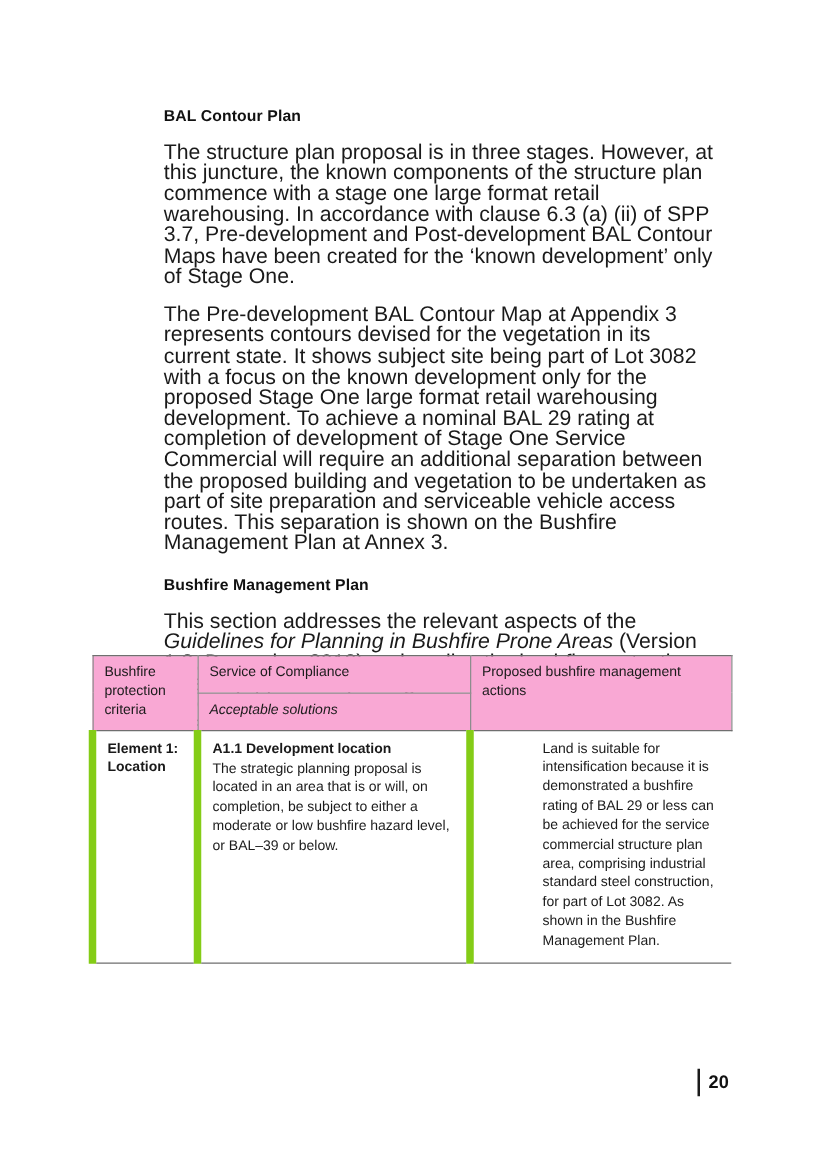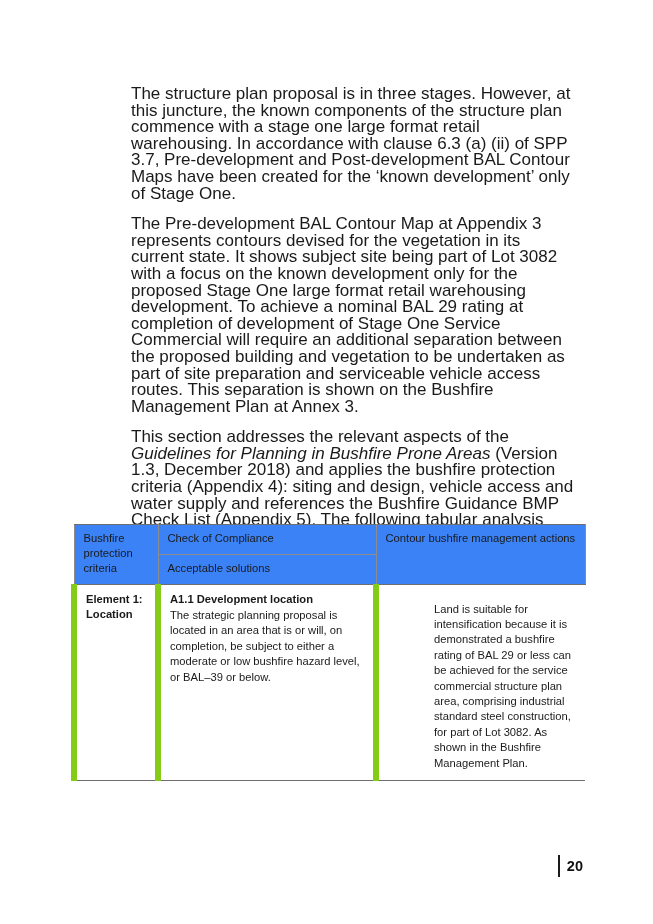--- a/index.html
+++ b/index.html
@@ -68,39 +68,40 @@
     table-layout: fixed;
     font-size: 11.2px;
     color: #1a1a1a;
   }
 
   table.bmp-table col.c1 { width: 84px; }
   table.bmp-table col.c2 { width: 218px; }
   table.bmp-table col.c3 { width: 209px; }
 
   .hdr-cell {
-    background: #3b82f6;
+    background: #f9a8d4;
     vertical-align: top;
     padding: 6px 8px 7px 9px;
     line-height: 15.2px;
     font-weight: normal;
     text-align: left;
     border-left: 1px solid #8d8d8d;
     border-right: 1px solid #8d8d8d;
   }
   .hdr-top-rule { border-top: 1.6px solid #6f6f6f; }
 
   .hdr-crit {
     border-bottom: 1.6px solid #6f6f6f;
   }
   .hdr-moc {
     border-bottom: 1px solid #8d8d8d;
   }
   .hdr-acc {
     border-bottom: 1.6px solid #6f6f6f;
+    font-style: italic;
   }
   .hdr-actions {
     border-bottom: 1.6px solid #6f6f6f;
   }
 
   .body-cell {
     vertical-align: top;
     padding: 7px 9px 9px 9px;
     line-height: 15.4px;
     border-left: 6px solid #84cc16;
@@ -116,21 +117,21 @@
     margin-bottom: 1px;
   }
   .cell-text { display: block; }
 
   .col-criteria {
     font-weight: bold;
     line-height: 15.4px;
   }
 
   .actions-cell {
-    padding-top: 17px;
+    padding-top: 7px;
     padding-left: 55px;
     padding-right: 6px;
   }
 
   
   .footer {
     position: absolute;
     left: 4px;
     top: 855px;
     width: 653px;
@@ -158,45 +159,47 @@
     line-height: 22px;
   }
 </style>
 </head>
 <body>
 
 <div class="page">
 
   <div class="content">
 
+    <h2 class="section-heading">BAL Contour Plan</h2>
 
     <p class="body-para">The structure plan proposal is in three stages.  However, at this juncture, the known components of the structure plan commence with a stage one large format retail warehousing.  In accordance with clause 6.3 (a) (ii) of SPP 3.7, Pre-development and Post-development BAL Contour Maps have been created for the ‘known development’ only of Stage One.</p>
 
     <p class="body-para">The Pre-development BAL Contour Map at Appendix 3 represents contours devised for the vegetation in its current state.  It shows subject site being part of Lot 3082 with a focus on the known development only for the proposed Stage One large format retail warehousing development.  To achieve a nominal BAL 29 rating at completion of development of Stage One Service Commercial will require an additional separation between the proposed building and vegetation to be undertaken as part of site preparation and serviceable vehicle access routes.  This separation is shown on the Bushfire Management Plan at Annex 3.</p>
 
 
+    <h2 class="section-heading tight-top">Bushfire Management Plan</h2>
 
     <p class="body-para">
       <span>This section addresses the relevant aspects of the </span><span class="ital">Guidelines for Planning in Bushfire Prone Areas</span><span> (Version 1.3, December 2018) and applies the bushfire protection criteria (Appendix 4): siting and design, vehicle access and water supply and references the Bushfire Guidance BMP Check List (Appendix 5).  The following tabular analysis provides recommended approaches to bushfire management.  This tabular analyses and the approach to bushfire management demonstrates that bushfire protection criteria can be achieved through various management measures to achieve a BAL Rating.</span>
     </p>
 
   </div>
 
   <div class="bmp-table-wrap">
     <table class="bmp-table">
       <colgroup>
         <col class="c1">
           <col class="c2">
           <col class="c3">
       </colgroup>
       <thead>
         <tr>
           <th class="hdr-cell hdr-top-rule hdr-crit col-criteria-head" rowspan="2">Bushfire protection criteria</th>
-          <th class="hdr-cell hdr-top-rule hdr-moc">Check of Compliance</th>
-          <th class="hdr-cell hdr-top-rule hdr-actions" rowspan="2">Contour bushfire management actions</th>
+          <th class="hdr-cell hdr-top-rule hdr-moc">Service of Compliance</th>
+          <th class="hdr-cell hdr-top-rule hdr-actions" rowspan="2">Proposed bushfire management actions</th>
         </tr>
         <tr>
           <th class="hdr-cell hdr-acc">Acceptable solutions</th>
         </tr>
       </thead>
       <tbody>
         <tr>
           <td class="body-cell col-criteria">Element 1: Location</td>
           <td class="body-cell">
             <span class="cell-title">A1.1 Development location</span>

